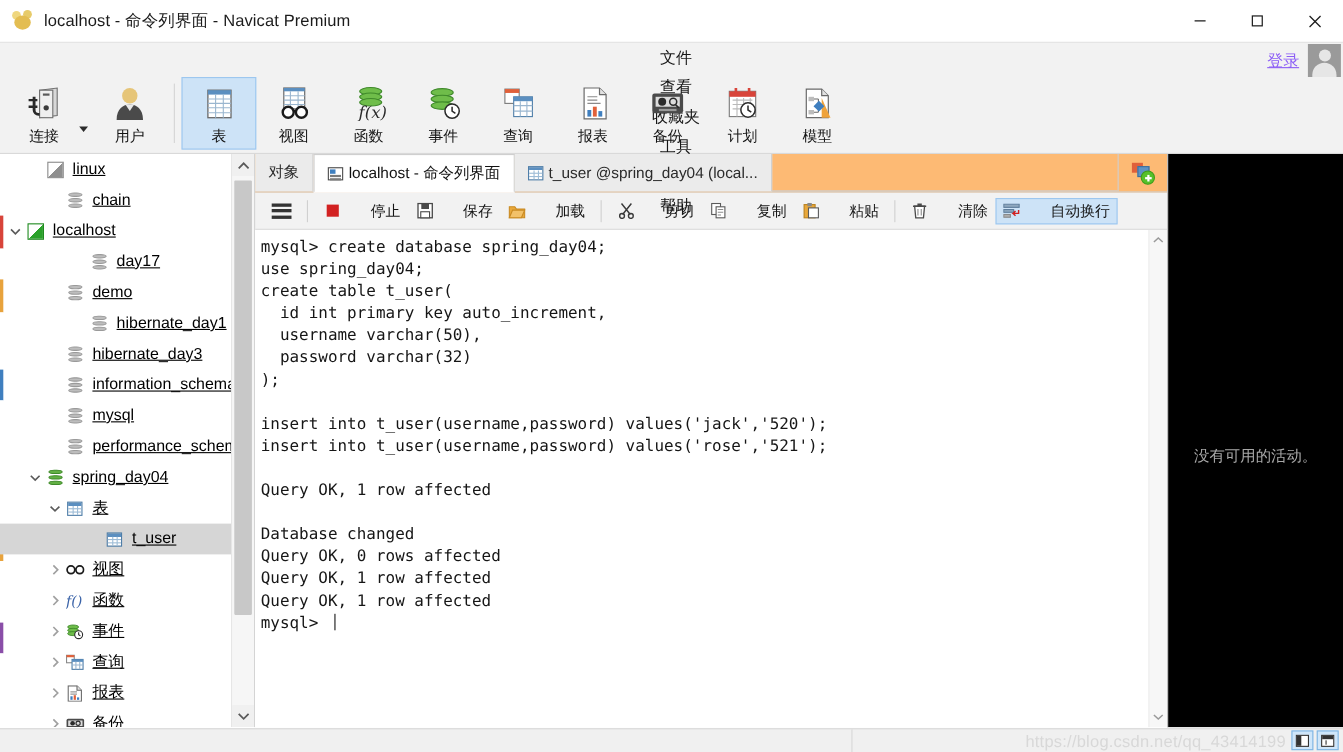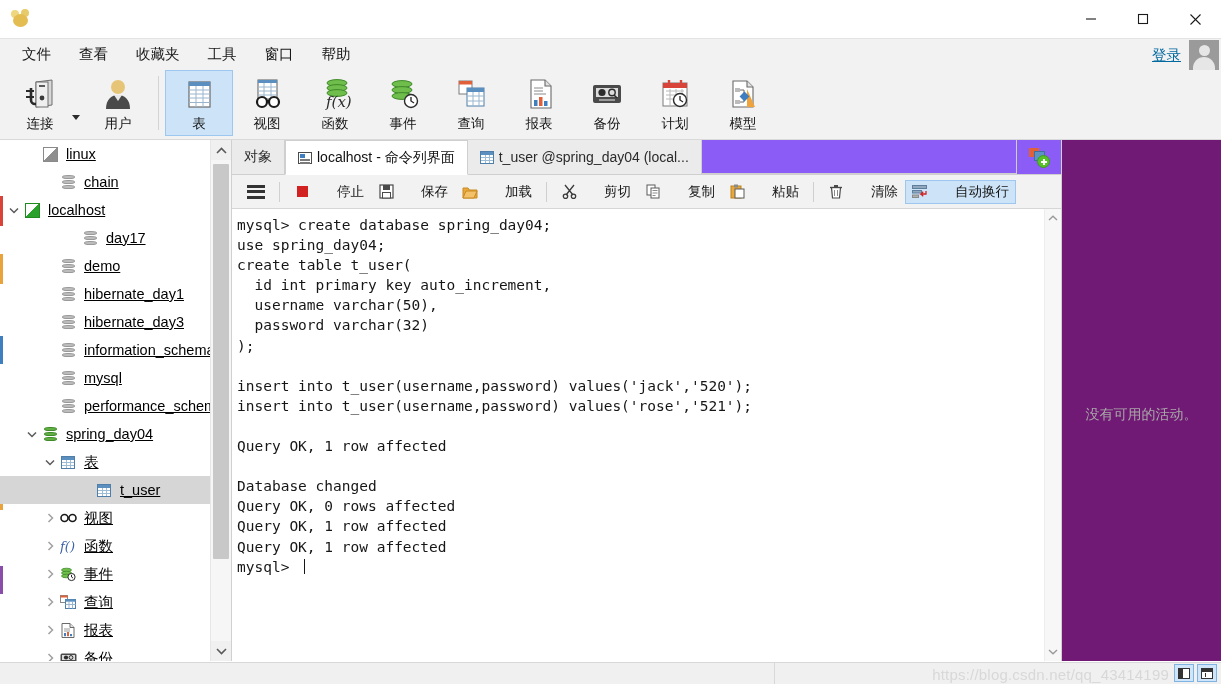--- a/index.html
+++ b/index.html
@@ -71,38 +71,39 @@
   
   .menubar {
     height: 32px;
     background: #f2f2f2;
     border-top: 1px solid #e4e4e4;
     display: flex;
     align-items: center;
     padding-left: 8px;
     position: relative;
     box-sizing: border-box;
+    flex-direction: column;
   }
   .menu-item {
     font-size: 14.5px;
     color: #161616;
     padding: 4px 14px;
     cursor: default;
     white-space: nowrap;
   }
   .menu-right {
     position: absolute;
     right: 0; top: 0;
     height: 32px;
     display: flex;
     align-items: center;
   }
   .login-link {
     font-size: 14.5px;
-    color: #0369a1;
+    color: #8b5cf6;
     text-decoration: underline;
     margin-right: 8px;
     cursor: pointer;
   }
   .avatar {
     width: 30px; height: 30px;
     background: #9a9a9a;
     position: relative;
     overflow: hidden;
     margin-right: 2px;
@@ -308,21 +309,21 @@
   
   .center {
     flex: 1 1 auto;
     display: flex;
     flex-direction: column;
     min-width: 0;
     background: #f2f2f2;
   }
   .tabstrip {
     height: 34px;
-    background: #8b5cf6;
+    background: #fdba74;
     display: flex;
     align-items: stretch;
     border-bottom: 1px solid #cfcfcf;
     position: relative;
   }
   .tab {
     display: flex;
     align-items: center;
     padding: 0 12px;
     font-size: 14px;
@@ -454,21 +455,21 @@
   .ed-arrow {
     height: 18px;
     display:flex; align-items:center; justify-content:center;
   }
   .ed-arrow.bottom { position:absolute; bottom:0; left:0; right:0; }
 
   
   .rightpanel {
     width: 160px;
     flex: 0 0 160px;
-    background: #701a75;
+    background: #000000;
     border-left: 1px solid #d0d0d0;
     position: relative;
     box-sizing: border-box;
   }
   .no-activity {
     position: absolute;
     left: 0; right: 0;
     top: 266px;
     text-align: center;
     font-size: 14px;
@@ -524,20 +525,21 @@
 <body>
 
 <div id="app">
 
   <div class="titlebar">
     <div class="app-icon">
       <span class="blob b2"></span>
       <span class="blob b3"></span>
       <span class="blob b1"></span>
     </div>
+    <div class="title-text">localhost - 命令列界面 - Navicat Premium</div>
     <div class="win-btns">
       <div class="win-btn">
         <svg width="12" height="12" viewBox="0 0 12 12">
             <line x1="1" y1="6" x2="11" y2="6" stroke="#1b1b1b" stroke-width="1.1"></line>
           </svg>
       </div>
       <div class="win-btn">
         <svg width="12" height="12" viewBox="0 0 12 12">
             <rect x="1.5" y="1.5" width="9" height="9" fill="none" stroke="#1b1b1b" stroke-width="1.1"></rect>
           </svg>
@@ -787,21 +789,21 @@
             <span class="twisty"></span>
             <span class="node-ico">
               <span class="cyl">
                 <i class="seg s1"></i>
                 <i class="seg s2"></i>
                 <i class="seg s3"></i>
               </span>
             </span>
             <span class="tree-label">demo</span>
           </div>
-          <div class="tree-row" style="padding-left: 42px;">
+          <div class="tree-row" style="padding-left: 64px;">
             <span class="twisty"></span>
             <span class="node-ico">
               <span class="cyl">
                 <i class="seg s1"></i>
                 <i class="seg s2"></i>
                 <i class="seg s3"></i>
               </span>
             </span>
             <span class="tree-label">hibernate_day1</span>
           </div>

